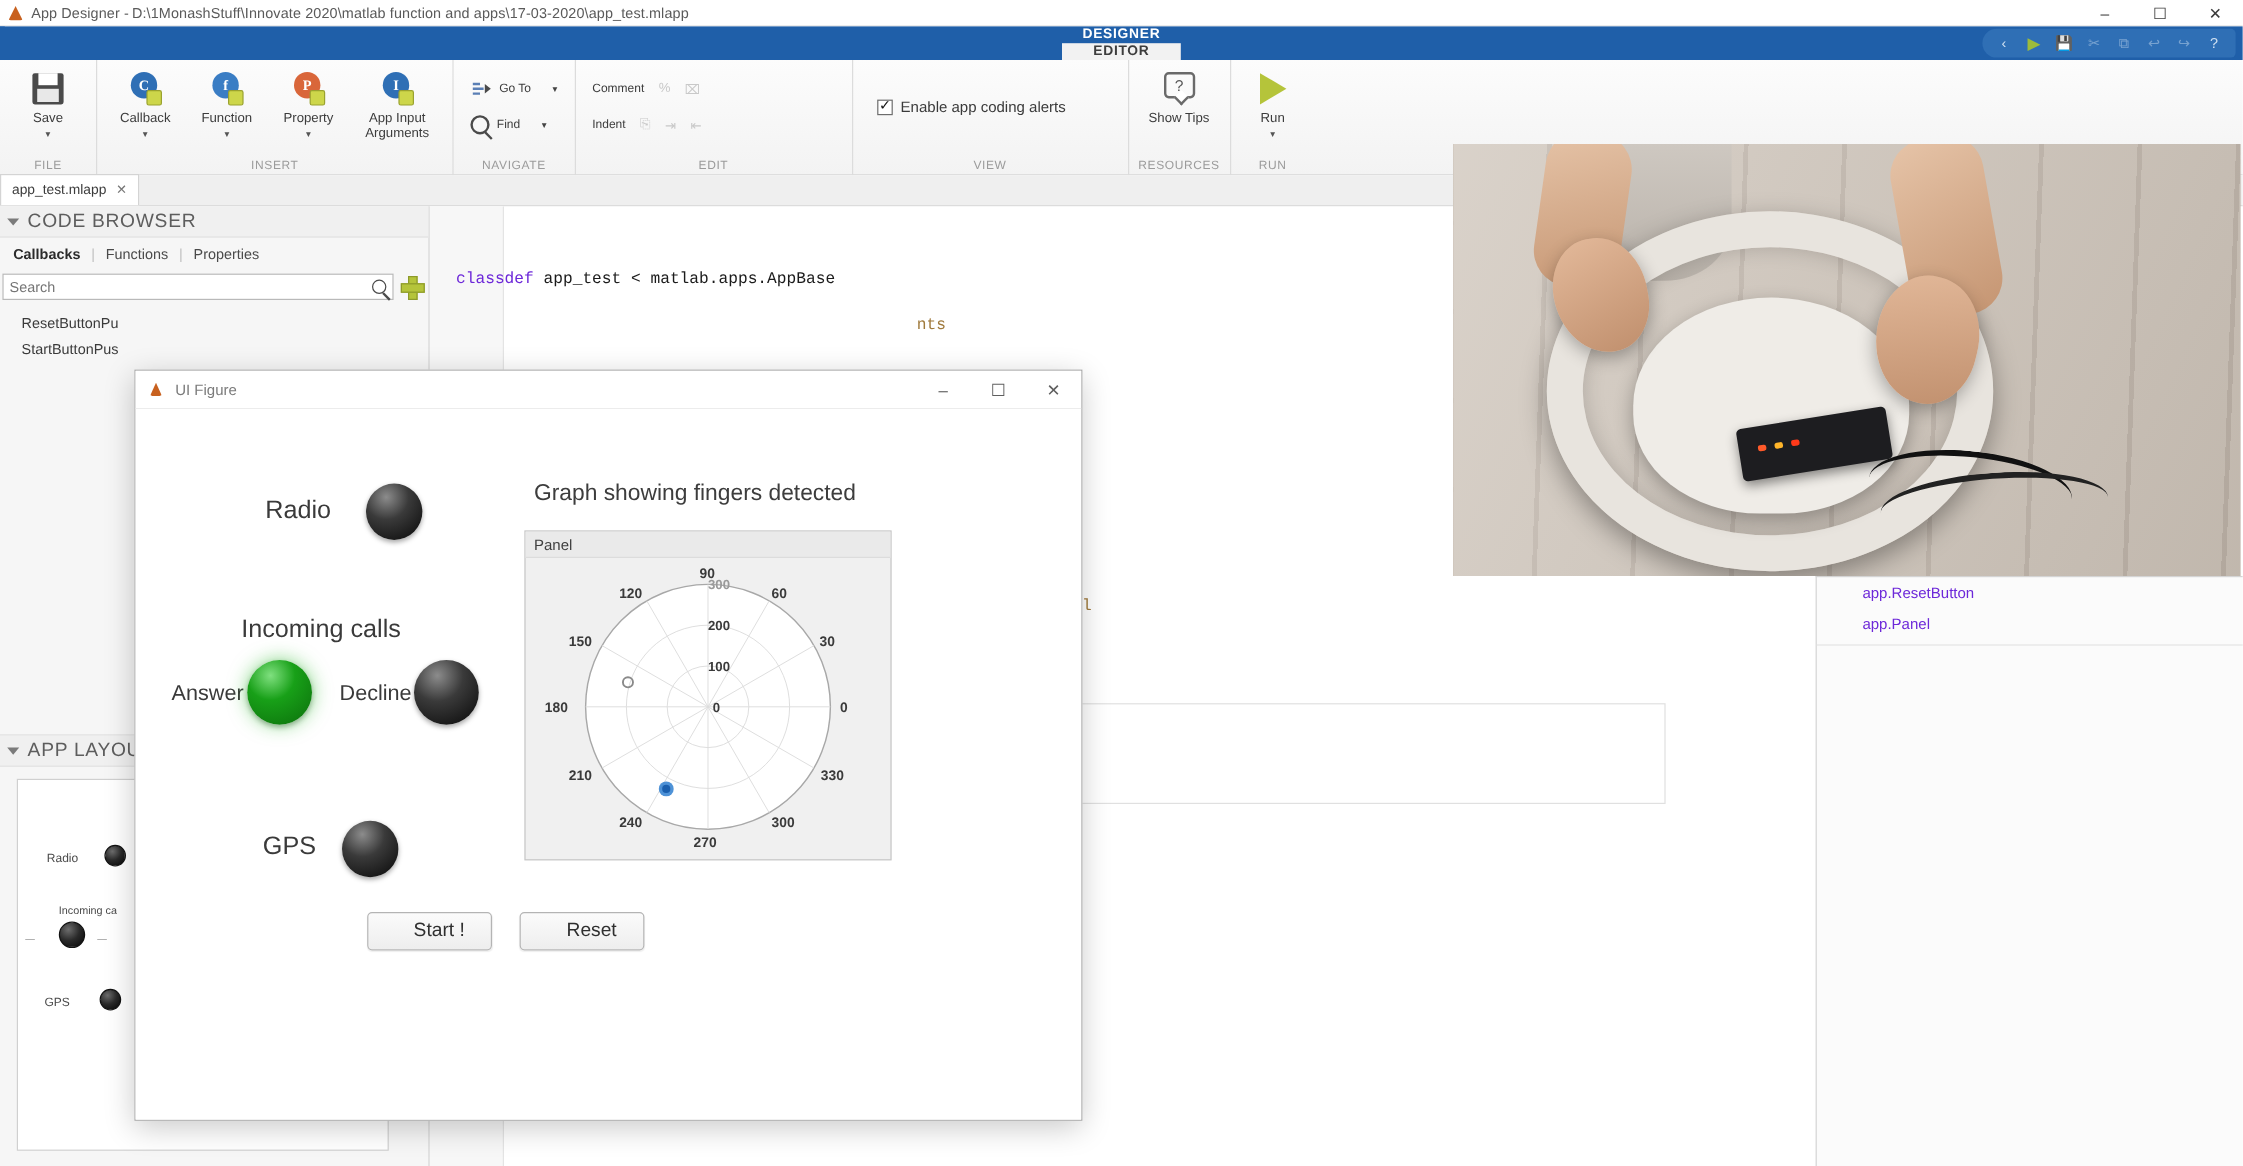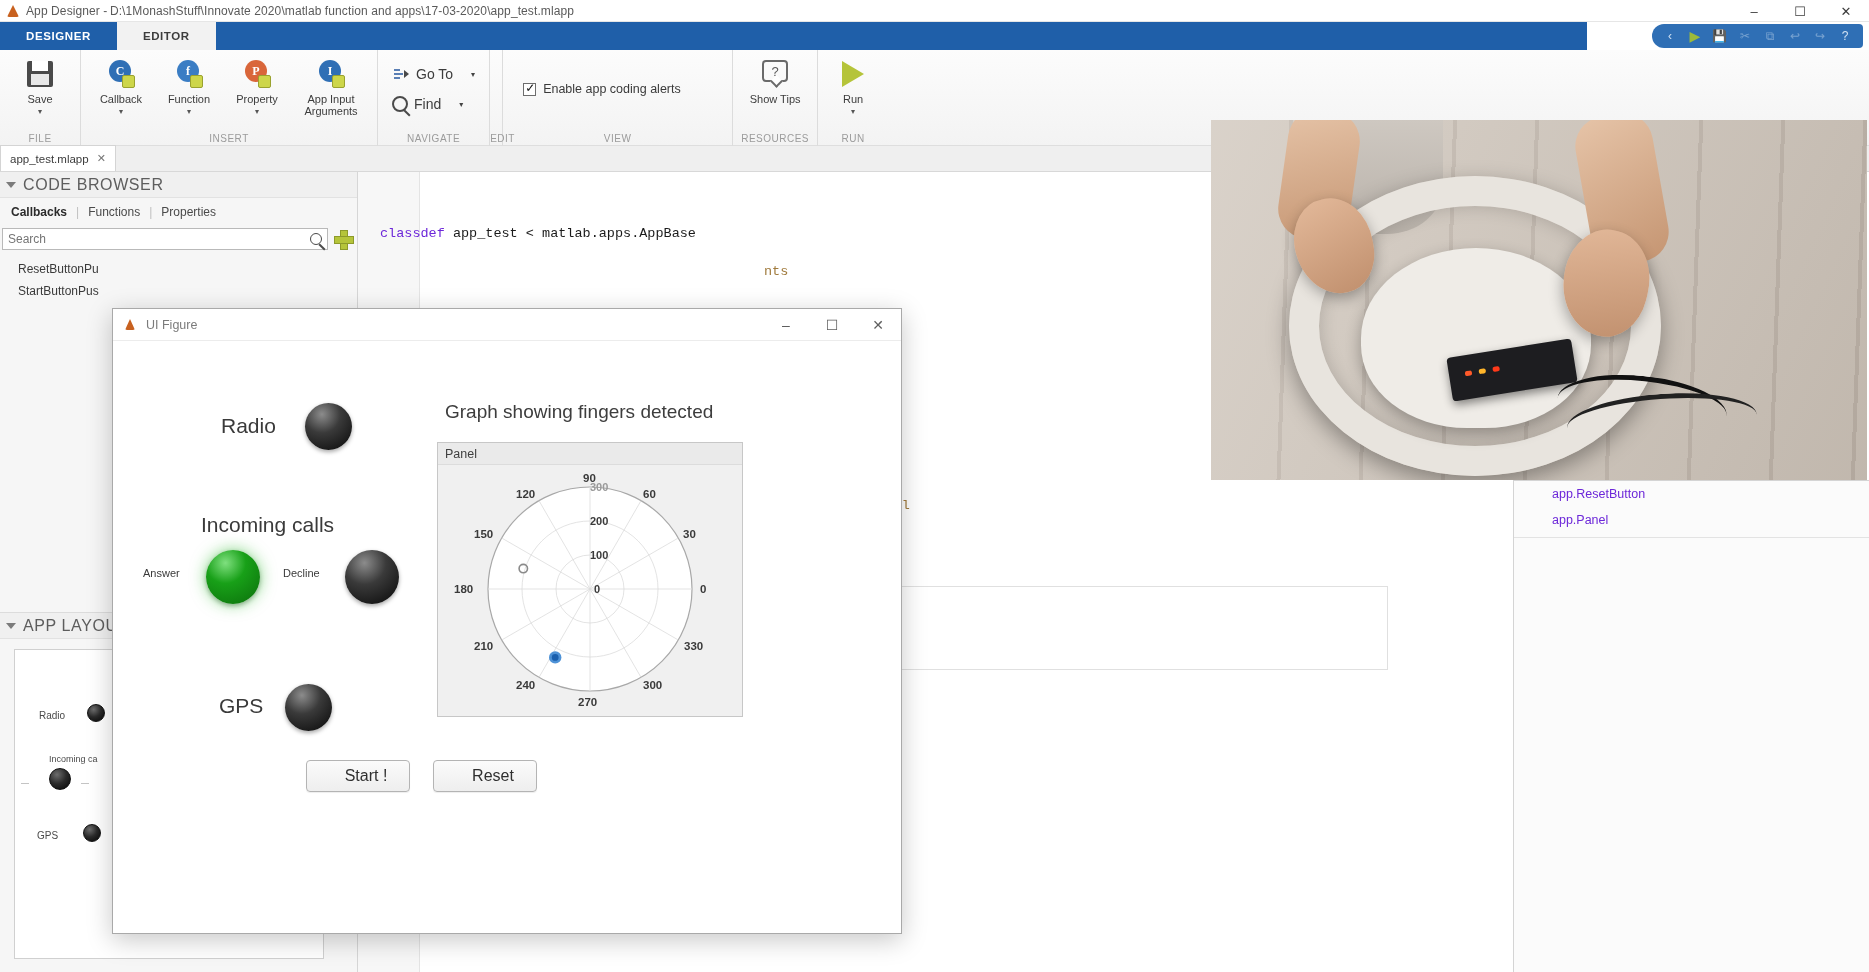--- a/index.html
+++ b/index.html
@@ -37,22 +37,22 @@
     display: flex; align-items: center;
   }
   .win-btn {
     width: 46px; height: 22px; display: flex; align-items: center;
     justify-content: center; font-size: 13px; color: #3b3b3b;
   }
   .win-btn.close { color:#3b3b3b; }
 
   
   #ribbon-tabs {
-    position: absolute; left:0; top:22px; width: 1587px; height: 28px;
-    background: #1f5fa9; display:flex; align-items: flex-start;
+    position: absolute; left:0; top:22px; width: 1869px; height: 28px;
+    background: #1f5fa9; display:flex; align-items: center; flex-direction: column;
   }
   .rtab {
     height: 28px; padding: 0 26px; display:flex; align-items:center;
     justify-content:center; font-size: 11.5px; letter-spacing:.6px;
     color: #ffffff; font-weight: 600;
   }
   .rtab.active { background: #f2f2f2; color:#3d3d3d; }
   .rtab-accentbar {
     position:absolute; left:0; top:22px; width:4px; height:28px; background:#3a78c4;
   }
@@ -104,21 +104,21 @@
     display:flex;align-items:center;justify-content:center;font-size:13px;color:#5a5a5a;
     margin: 2px auto;}
   .ic-question:after{content:"";position:absolute;left:8px;bottom:-6px;width:7px;height:7px;
     background:#fff;border-left:2px solid #6a6a6a;border-bottom:2px solid #6a6a6a;transform:rotate(-45deg);}
   .ic-run{width:0;height:0;border-top:13px solid transparent;border-bottom:13px solid transparent;
     border-left:22px solid #b5c43a;margin:3px auto;}
 
   .rmenu { display:flex; flex-direction:column; justify-content:center;
            height: 70px; padding: 0 8px; }
   .rmenu-row { display:flex; align-items:center; height:30px; gap:6px; }
-  .rmenu-row .txt { font-size: 14px; color:#3c3c3c; }
+  .rmenu-row .txt { font-size: 10px; color:#3c3c3c; }
   .rmenu-row .dd { font-size: 8px; color:#444; margin-left: 12px; }
   .rmenu-row .ghost { font-size: 11px; color:#c9c9c9; margin-left:6px; }
 
   .chk-row { display:flex; align-items:center; height:70px; padding:0 14px; gap:7px; }
   .chk-box { width:13px;height:13px;border:1px solid #6d6d6d;background:#fff;position:relative; }
   .chk-box:after{content:"✓";position:absolute;left:1px;top:-3px;font-size:12px;color:#111;}
   .chk-lbl { font-size:12.5px; color:#3a3a3a; }
 
   .grp-label {
     position:absolute; bottom: 2px; left:0; width:100%; text-align:center;
@@ -293,21 +293,21 @@
     background: radial-gradient(circle at 36% 24%, #8c8c8c 0%, #3a3a3a 40%, #070707 100%);
     box-shadow: 0 2px 4px rgba(0,0,0,.35);
   }
   .lamp.green {
     background: radial-gradient(circle at 36% 24%, #7fe07f 0%, #18a018 38%, #0b6e0b 100%);
     box-shadow: 0 0 16px rgba(30,180,30,.55), 0 2px 4px rgba(0,0,0,.3);
   }
   .uf-label { position:absolute; color:#3a3a3a; }
   .big-label { font-size: 21px; }
   .mid-label { font-size: 21px; }
-  .small-label { font-size: 11px; }
+  .small-label { font-size: 18px; }
 
   .uf-panel {
     position:absolute; left:324px; top:101px; width:306px; height:275px;
     background:#f0f0f0; border:1px solid #c7c7c7;
   }
   .uf-panel-title {
     font-size:12.5px; color:#3f3f3f; padding: 4px 0 0 7px;
     background:#eaeaea; height:22px; border-bottom:1px solid #dcdcdc;
   }
   .polar-wrap { position:absolute; left:0; top:22px; width:304px; height:251px; }
@@ -424,20 +424,33 @@
       <div class="rmenu-row">
         <span class="ic-magnify"></span>
         <span class="txt">Find</span>
         <span class="dd">▾</span>
       </div>
     </div>
     <div class="grp-label">NAVIGATE</div>
   </div>
 
   <div class="rgroup">
+    <div class="rmenu" style="min-width:218px">
+      <div class="rmenu-row">
+        <span class="txt">Comment</span>
+        <span class="ghost">%</span>
+        <span class="ghost">⌧</span>
+      </div>
+      <div class="rmenu-row">
+        <span class="txt">Indent</span>
+        <span class="ghost">⎘</span>
+        <span class="ghost">⇥</span>
+        <span class="ghost">⇤</span>
+      </div>
+    </div>
     <div class="grp-label">EDIT</div>
   </div>
 
   <div class="rgroup" style="width:230px">
     <div class="chk-row">
       <span class="chk-box"></span>
       <span class="chk-lbl">Enable app coding alerts</span>
     </div>
     <div class="grp-label">VIEW</div>
   </div>

